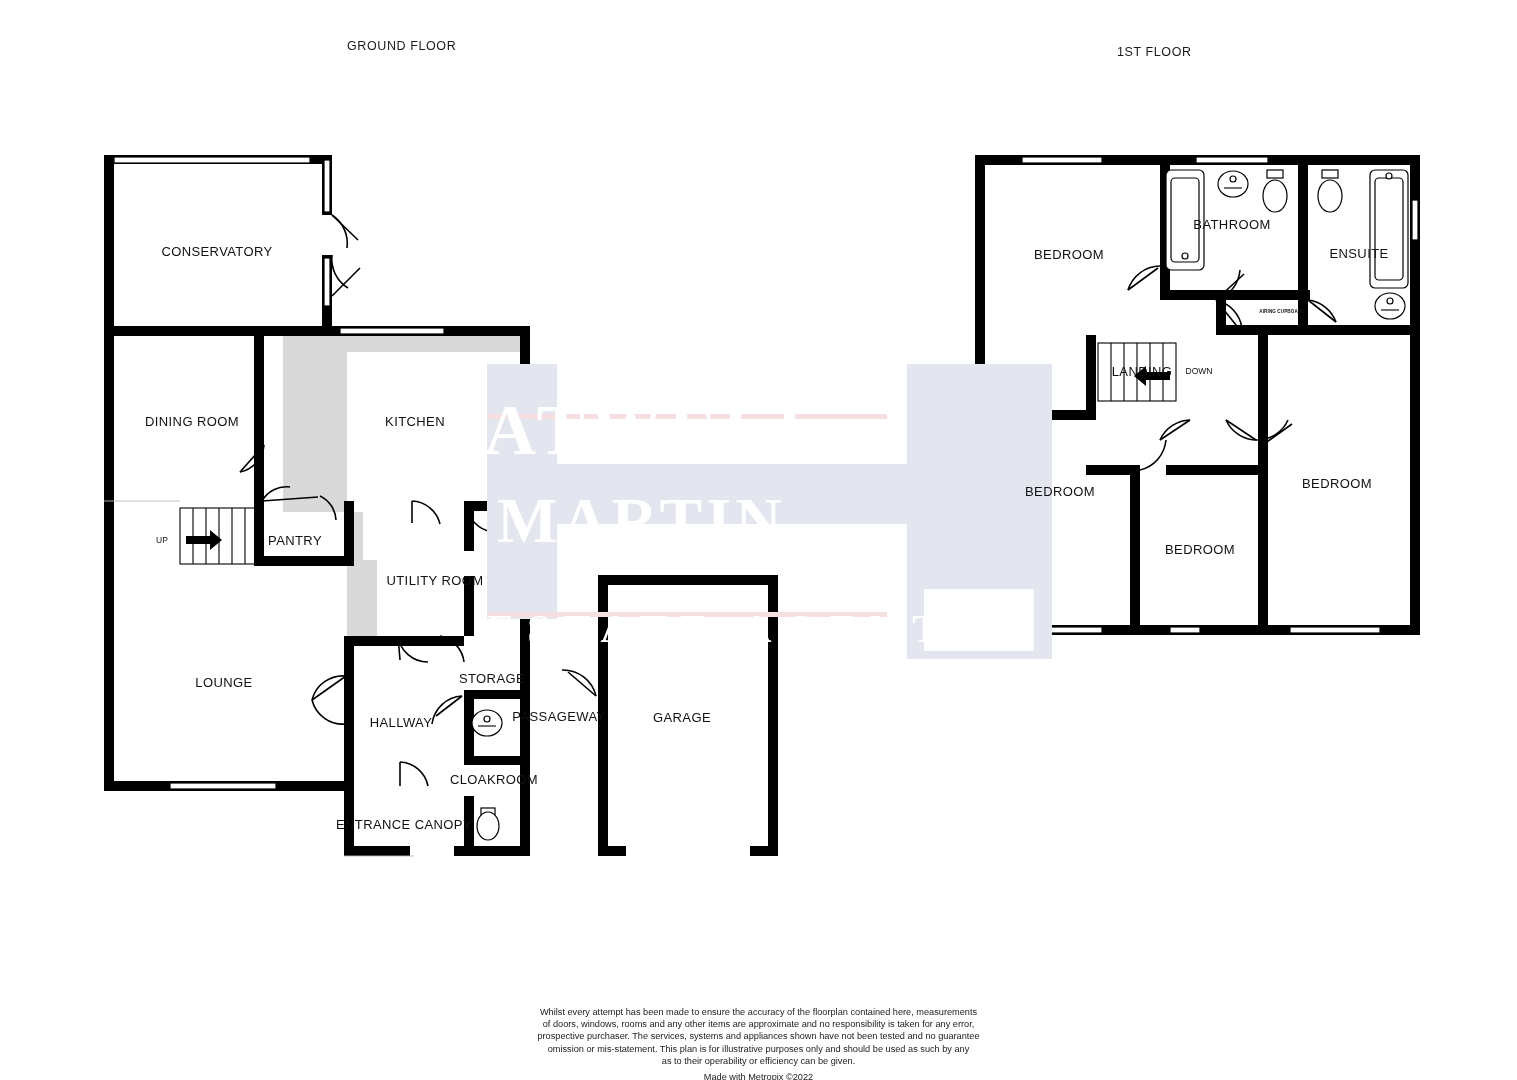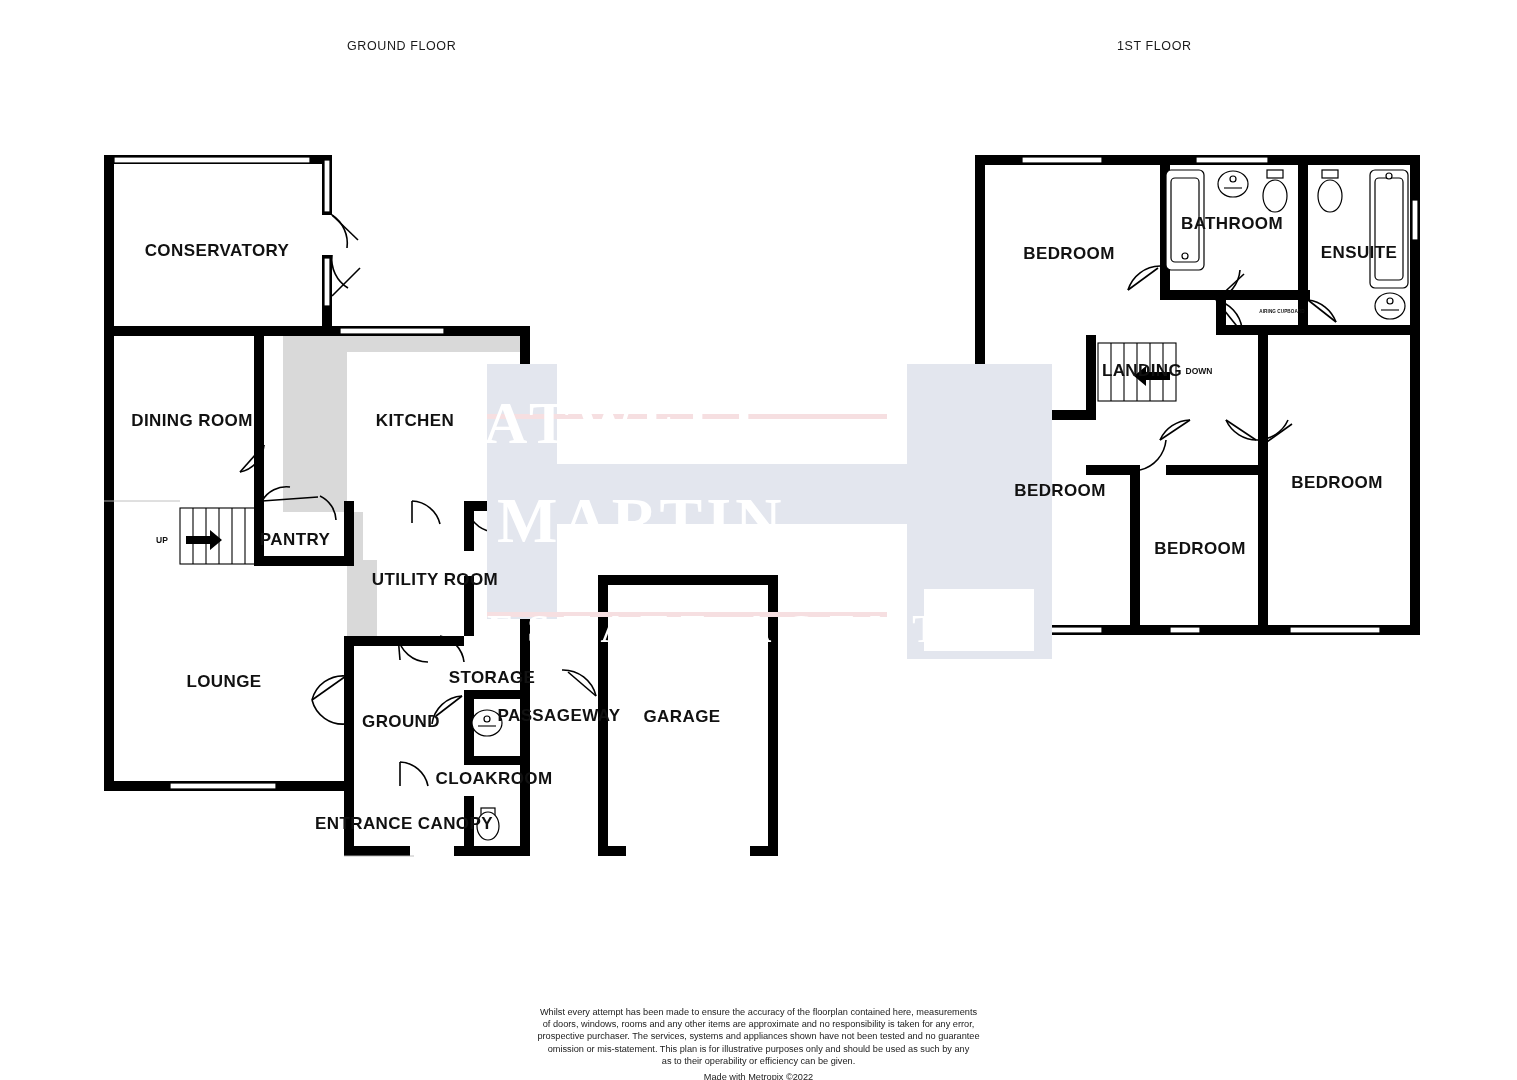--- a/index.html
+++ b/index.html
@@ -20,21 +20,21 @@
   }
   .floor-title {
     position: absolute;
     font-size: 12.5px;
     font-weight: normal;
     letter-spacing: 0.6px;
     color: #1a1a1a;
     white-space: nowrap;
   }
   #title-ground { left: 347px; top: 39px; }
-  #title-first  { left: 1117px; top: 39px; text-align: center; }
+  #title-first  { left: 1117px; top: 45px; text-align: center; }
 
   
   #watermark {
     position: absolute;
     left: 487px;
     top: 364px;
     width: 570px;
     height: 297px;
     pointer-events: none;
   }
@@ -51,40 +51,40 @@
   }
   #watermark .wm-line {
     position: absolute;
     height: 5px;
     background: #f6dfe1;
   }
 
   
   .room-label {
     position: absolute;
-    font-size: 17px;
-    font-weight: bold;
+    font-size: 13px;
+    font-weight: normal;
     color: #111111;
     letter-spacing: 0.4px;
     white-space: nowrap;
     transform: translate(-50%, -50%);
   }
   .tiny-label {
     position: absolute;
     font-size: 4.6px;
     font-weight: bold;
     color: #111111;
     white-space: nowrap;
     transform: translate(-50%, -50%);
     letter-spacing: 0.1px;
   }
   .dir-label {
     position: absolute;
     font-size: 8.5px;
-    font-weight: bold;
+    font-weight: normal;
     color: #111111;
     white-space: nowrap;
     transform: translate(-50%, -50%);
   }
 
   
   #footer {
     position: absolute;
     left: 0;
     right: 0;
@@ -310,34 +310,34 @@
 <div class="floor-title" id="title-ground">GROUND FLOOR</div>
 <div class="floor-title" id="title-first">1ST FLOOR</div>
 
 <div id="watermark">
   <div class="wm-block" style="left:0px; top:0px; width:70px; height:255px;"></div>
   <div class="wm-block" style="left:70px; top:100px; width:350px; height:60px;"></div>
   <div class="wm-block" style="left:420px; top:0px; width:145px; height:295px;"></div>
   <div class="wm-block" style="left:437px; top:225px; width:110px; height:62px; background:#ffffff;"></div>
   <div class="wm-line" style="left:0px; top:50px; width:400px;"></div>
   <div class="wm-line" style="left:0px; top:248px; width:400px;"></div>
-  <div class="wm-text" style="left:-3px; top:25px; font-size:60px; letter-spacing:6px;">ATWELL</div>
+  <div class="wm-text" style="left:-3px; top:25px; font-size:72px; letter-spacing:6px;">ATWELL</div>
   <div class="wm-text" style="left:10px; top:120px; font-size:64px; letter-spacing:4px;">MARTIN</div>
   <div class="wm-text" style="left:0px; top:240px; font-size:41px; letter-spacing:13px;">ESTATE AGENTS</div>
 </div>
 
 <div id="labels">
     <div class="room-label" style="left: 217px; top: 251px;">CONSERVATORY</div>
     <div class="room-label" style="left: 192px; top: 421px;">DINING ROOM</div>
     <div class="room-label" style="left: 404px; top: 421px; margin-left: 11px;">KITCHEN</div>
     <div class="room-label" style="left: 295px; top: 540px;">PANTRY</div>
     <div class="room-label" style="left: 435px; top: 580px; text-align: center;">UTILITY ROOM</div>
     <div class="room-label" style="left: 224px; top: 682px;">LOUNGE</div>
     <div class="room-label" style="left: 492px; top: 678px;">STORAGE</div>
-    <div class="room-label" style="left: 401px; top: 722px;">GROUND</div>
+    <div class="room-label" style="left: 401px; top: 722px;">HALLWAY</div>
     <div class="room-label" style="left: 559px; top: 716px;">PASSAGEWAY</div>
     <div class="room-label" style="left: 682px; top: 717px;">GARAGE</div>
     <div class="room-label" style="left: 494px; top: 779px;">CLOAKROOM</div>
     <div class="room-label" style="left: 404px; top: 824px;">ENTRANCE CANOPY</div>
     <div class="room-label" style="left: 1069px; top: 254px;">BEDROOM</div>
     <div class="room-label" style="left: 1232px; top: 224px;">BATHROOM</div>
     <div class="room-label" style="left: 1359px; top: 253px;">ENSUITE</div>
     <div class="room-label" style="left: 1142px; top: 371px;">LANDING</div>
     <div class="room-label" style="left: 1060px; top: 491px;">BEDROOM</div>
     <div class="room-label" style="left: 1337px; top: 483px;">BEDROOM</div>

